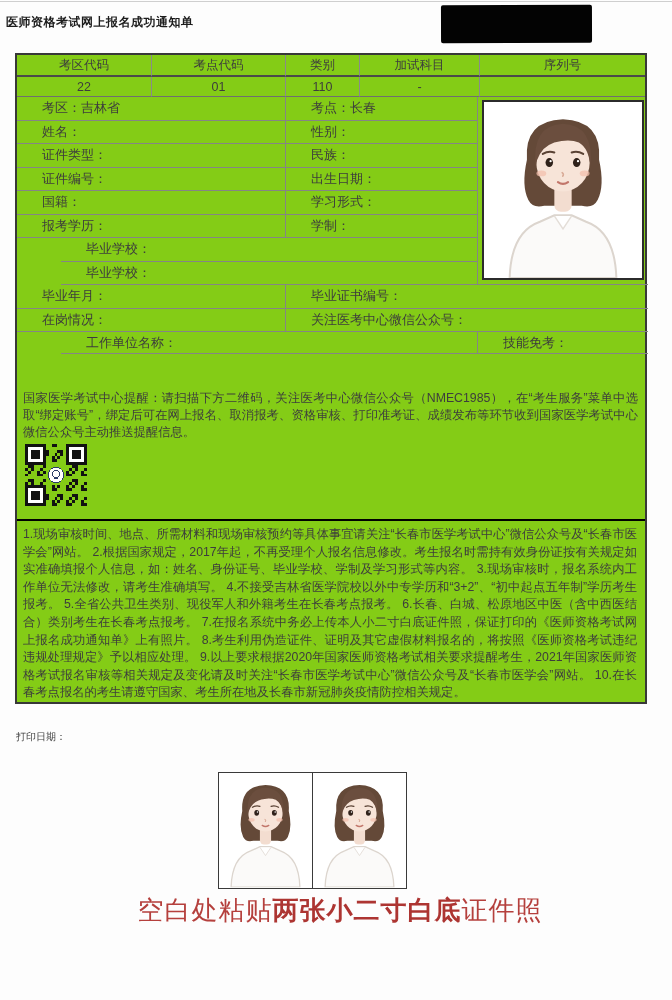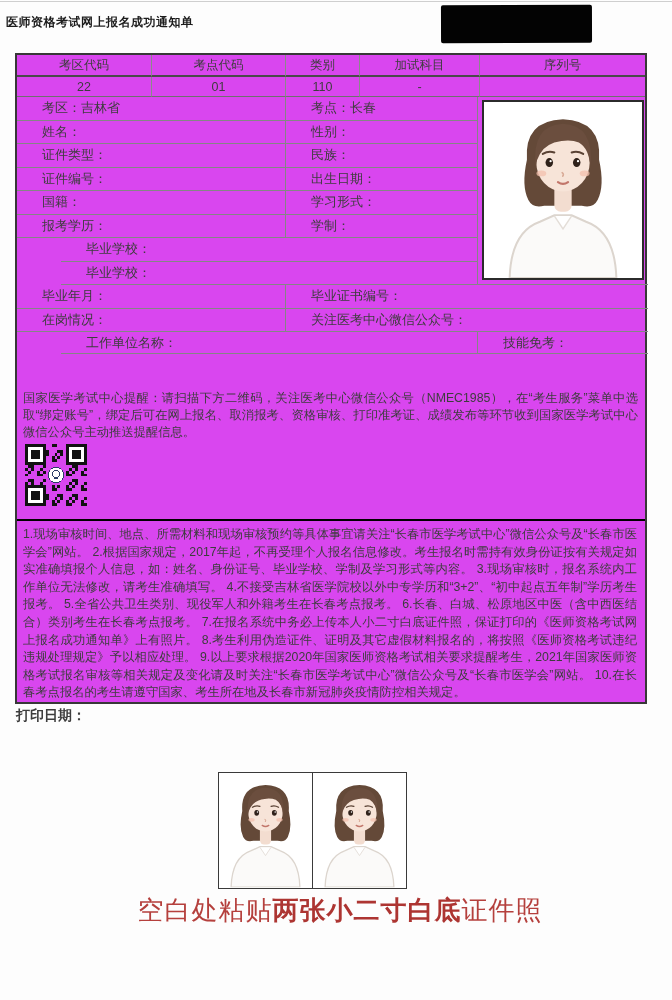--- a/index.html
+++ b/index.html
@@ -14,21 +14,21 @@
   .doc-title {
     position:absolute; left:6px; top:14px;
     font-size:12px; font-weight:600; color:#1c1c1c; letter-spacing:0.5px;
   }
   .redaction {
     position:absolute; left:441px; top:5px; width:151px; height:38px;
     background:#030303; border-radius:2px; transform:rotate(-0.2deg);
   }
   .tbl {
     position:absolute; left:15px; top:53px; width:632px;
-    border:2px solid #383838; background:#d946ef;
+    border:2px solid #383838; background:#84cc16;
   }
   .code-grid { display:grid; grid-template-columns:135px 134px 74px 120px 1fr; }
   .ch, .cv {
     display:flex; align-items:center; justify-content:center;
     font-size:12.5px; white-space:nowrap; overflow:hidden;
     border-right:1px solid #8a8a8a;
   }
   .ch { height:22px; border-bottom:2px solid #4a4a4a; }
   .cv { height:20px; border-bottom:1px solid #6f6f6f; }
   .ch:nth-child(5), .cv:nth-child(10) { border-right:none; }
@@ -55,21 +55,21 @@
   .notice-cell {
     border-bottom:2px solid #000000; height:134px; padding:3px 7px 2px 6px;
     font-size:12.3px; line-height:17px; text-align:justify; overflow:hidden;margin-top:33px;
   }
   .qr-box { width:62px; height:62px; margin:3px 0 0 2px; }
   .qr-box svg { display:block; width:100%; height:100%; fill:#111; }
   .notes-cell {
     height:181px; padding:5px 8px 0 6px;
     font-size:12.3px; line-height:17.6px; text-align:justify; overflow:hidden;
   }
-  .print-date { position:absolute; left:16px; top:707px; font-size:14px;font-weight:bold; }
+  .print-date { position:absolute; left:16px; top:730px; font-size:10px; }
   .photo-strip { position:absolute; left:218px; top:772px; display:flex; }
   .small-photo {
     width:95px; height:117px; border:1.5px solid #3a3a3a; background:#fff; overflow:hidden;
   }
   .small-photo + .small-photo { margin-left:-1.5px; }
   .paste-caption {
     position:absolute; left:0; top:893px; width:672px;
     text-align:center; font-size:26px; font-weight:500;
     color:#b5403d; letter-spacing:1px;padding-left:8px;
   }

